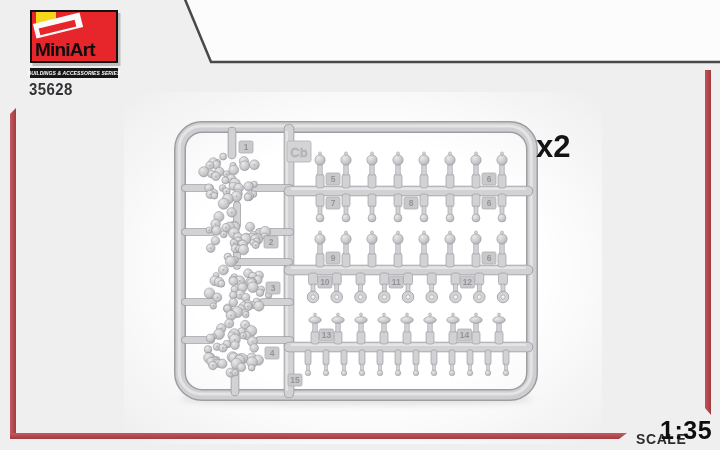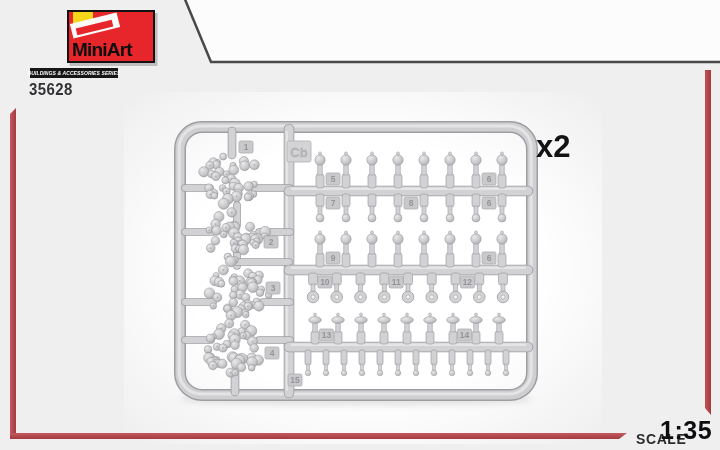--- a/index.html
+++ b/index.html
@@ -21,21 +21,21 @@
     color:var(--title-yellow,#f3ed9e);
     text-shadow:
       -2px -2px 0 #4c4c4e, 2px -2px 0 #4c4c4e, -2px 2px 0 #4c4c4e, 2px 2px 0 #4c4c4e,
       -2px 0 0 #4c4c4e, 2px 0 0 #4c4c4e, 0 -2px 0 #4c4c4e, 0 2px 0 #4c4c4e,
       5px 5px 3px rgba(70,70,70,0.45);
   }
   
   .logo-box{
     position:absolute;left:30px;top:10px;width:84px;height:49px;
     background:var(--logo-red,#e7262b);border:2px solid #121212;
-    box-shadow:2.5px 3px 0 rgba(150,150,150,0.55);overflow:hidden;margin-left:37px;
+    box-shadow:2.5px 3px 0 rgba(150,150,150,0.55);overflow:hidden;
   }
   .logo-yellow{position:absolute;left:4px;top:0;width:20px;height:19px;background:var(--logo-yellow,#f6d51b);}
   .logo-white{position:absolute;left:2px;top:6px;width:48px;height:15px;background:#fafafa;transform:rotate(-14deg);}
   .logo-redbar{position:absolute;left:7px;top:12px;width:37px;height:7px;background:var(--logo-red,#e7262b);transform:rotate(-14deg);}
   .logo-text{position:absolute;left:3px;bottom:0;font-size:19px;font-weight:bold;color:#0e0e0e;letter-spacing:-0.8px;}
   .series-bar{
     position:absolute;left:30px;top:68px;width:88px;height:10px;background:#161616;
     color:#ffffff;font-size:5px;font-weight:bold;font-style:italic;
     display:flex;align-items:center;justify-content:center;white-space:nowrap;letter-spacing:0.1px;
   }

